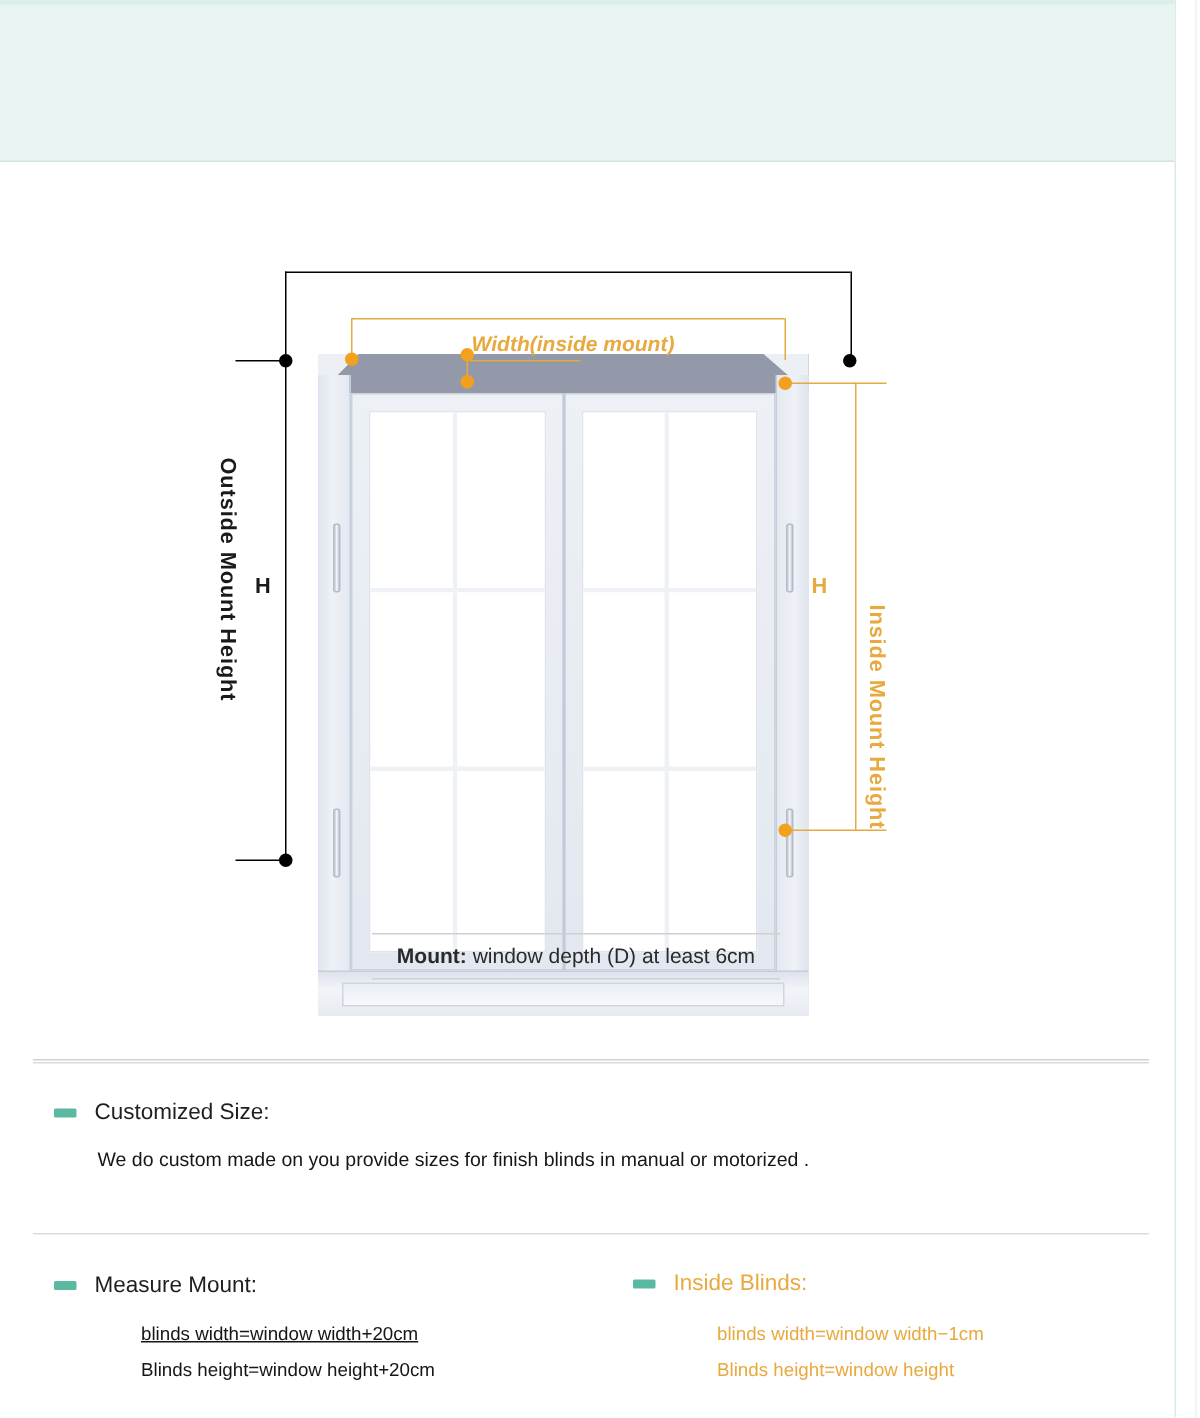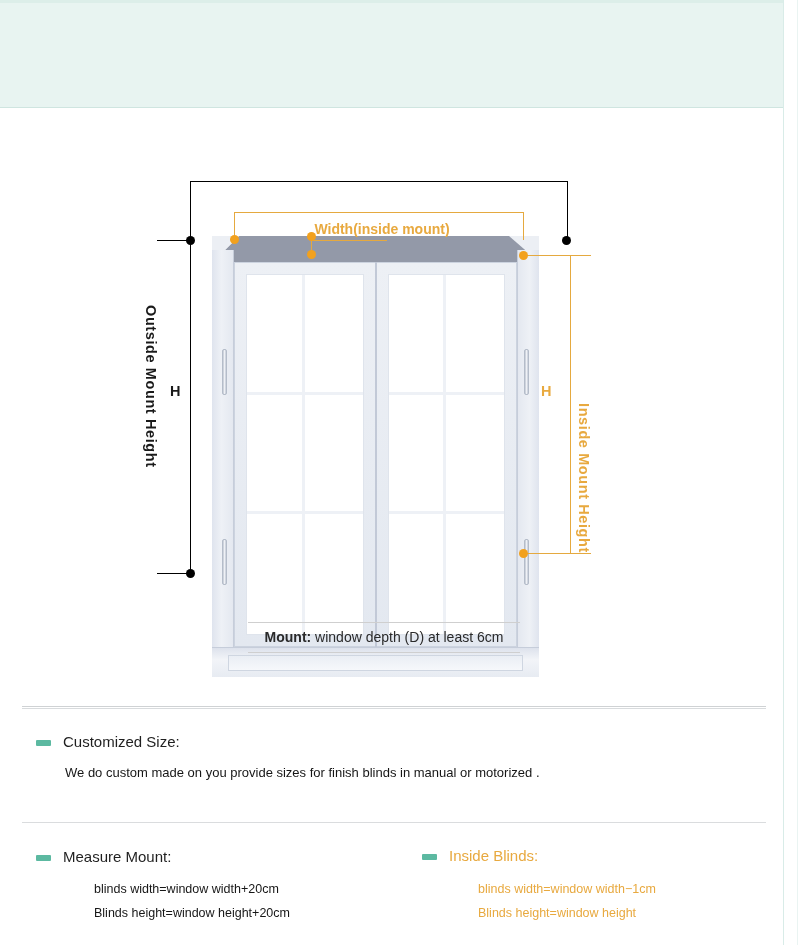--- a/index.html
+++ b/index.html
@@ -268,20 +268,21 @@
   }
   .lbl-w-inside {
     position: absolute;
     left: 222px;
     top: 114px;
     width: 320px;
     text-align: center;
     font-size: 14px;
     font-weight: bold;
     color: #e8a93f;
+    font-style: italic;
   }
   .lbl-depth {
     position: absolute;
     left: 244px;
     top: 134px;
     width: 320px;
     text-align: center;
     font-size: 13.5px;
     font-weight: bold;
     color: #e9c9a2;
@@ -483,20 +484,20 @@
 <div class="head-line" style="left:36px; top:733px;">
   <span class="bullet"></span><span>Customized Size:</span>
 </div>
 <div class="body-line" style="left:65px; top:765px;">We do custom made on you provide sizes for finish blinds in manual or motorized .</div>
 
 <div class="divider-single" style="top:822px;"></div>
 
 <div class="head-line" style="left:36px; top:848px;">
   <span class="bullet"></span><span>Measure Mount:</span>
 </div>
-<div class="small-line" style="left:94px; top:882px;">blinds width=window width+20cm</div>
+<div class="small-line" style="left:94px; top:882px;text-decoration:underline;">blinds width=window width+20cm</div>
 <div class="small-line" style="left:94px; top:906px;">Blinds height=window height+20cm</div>
 
 <div class="head-line orange" style="left:422px; top:847px;">
   <span class="bullet orange-row"></span><span>Inside Blinds:</span>
 </div>
 <div class="small-line orange" style="left:478px; top:882px;">blinds width=window width−1cm</div>
 <div class="small-line orange" style="left:478px; top:906px;">Blinds height=window height</div>
 
 </body></html>

